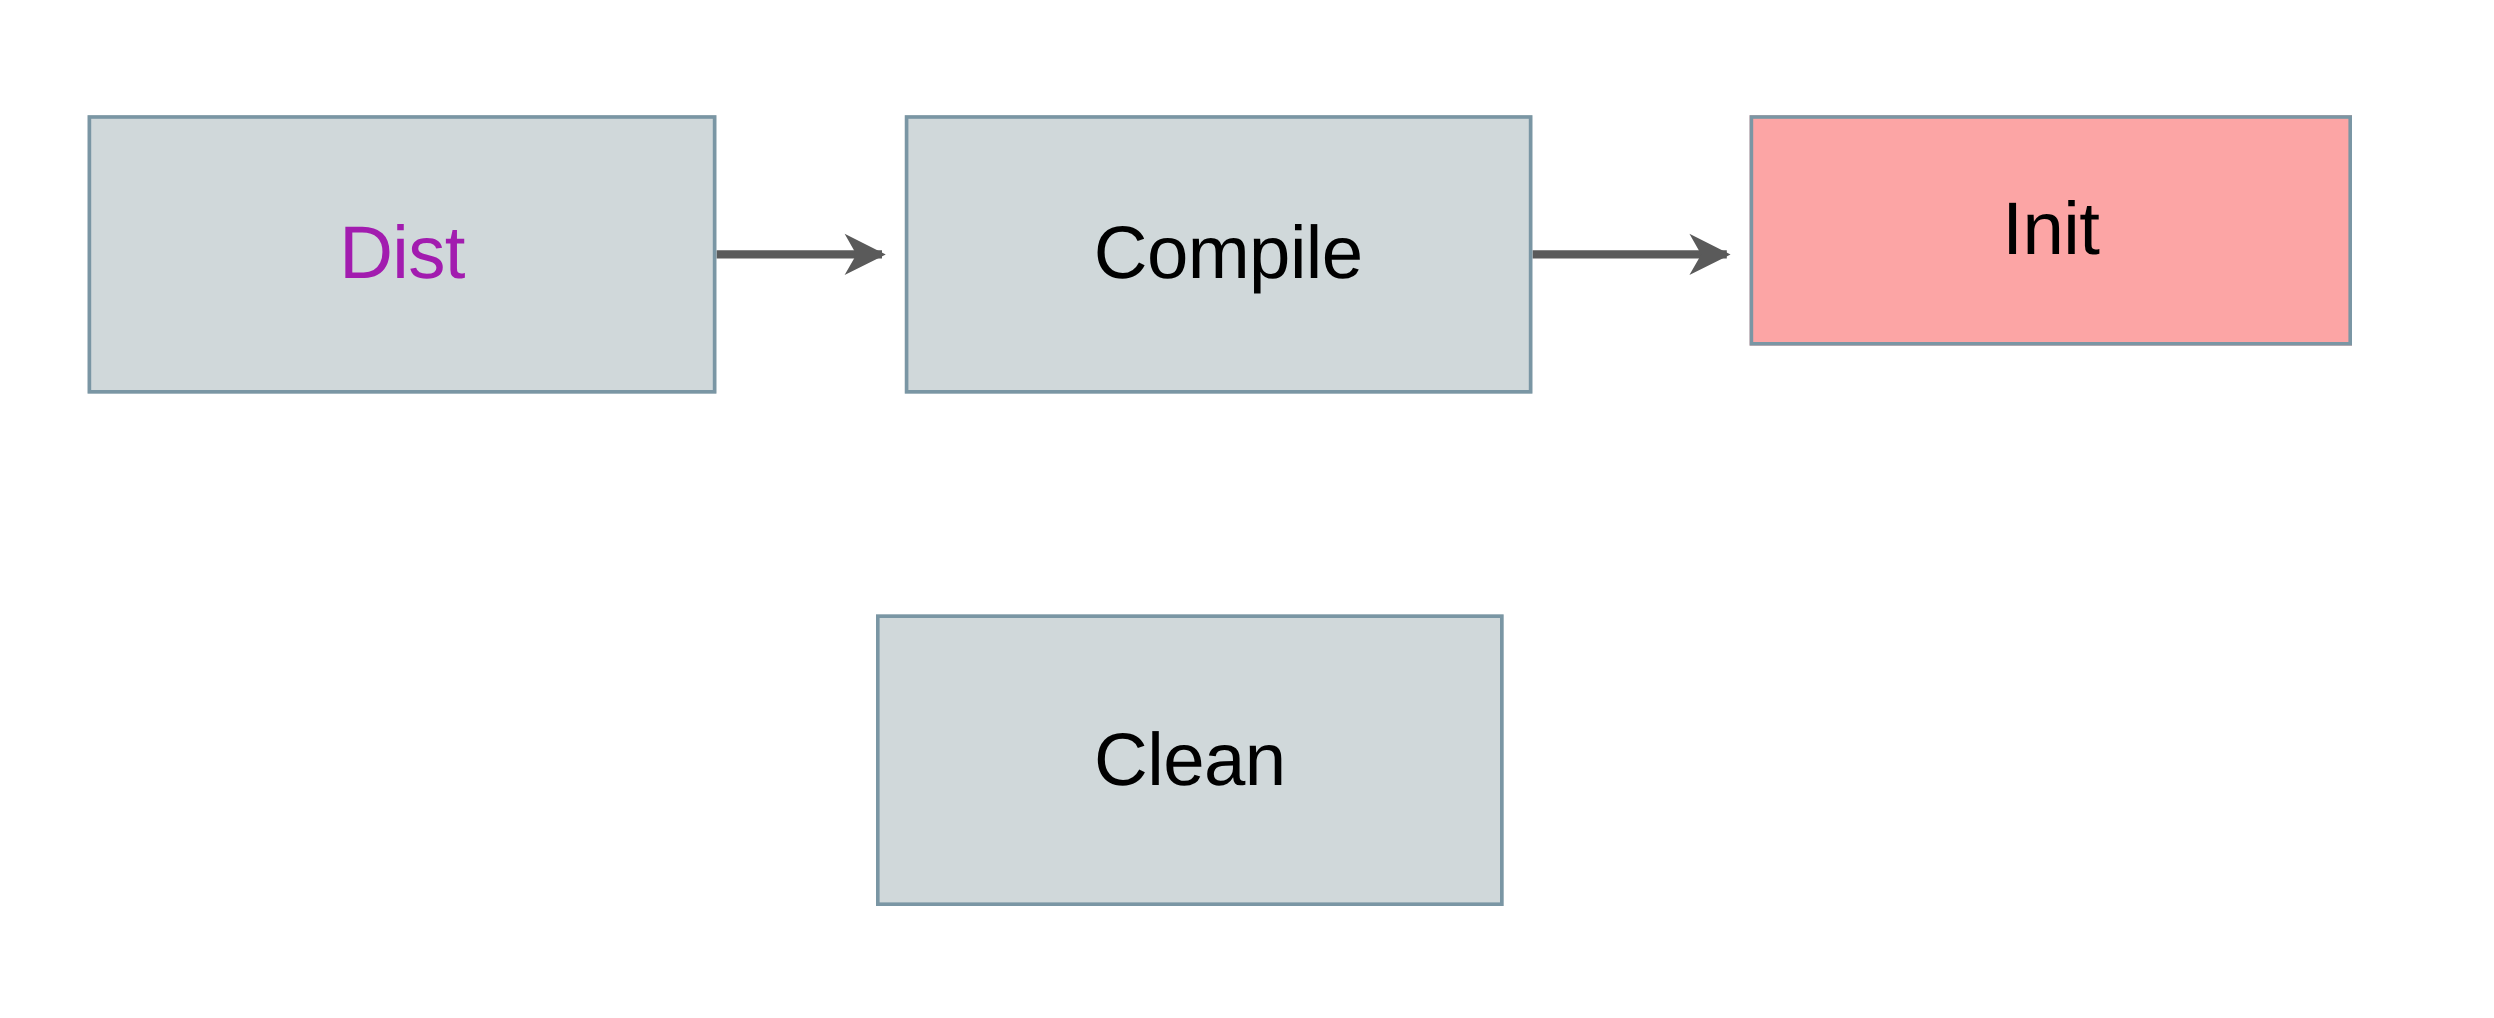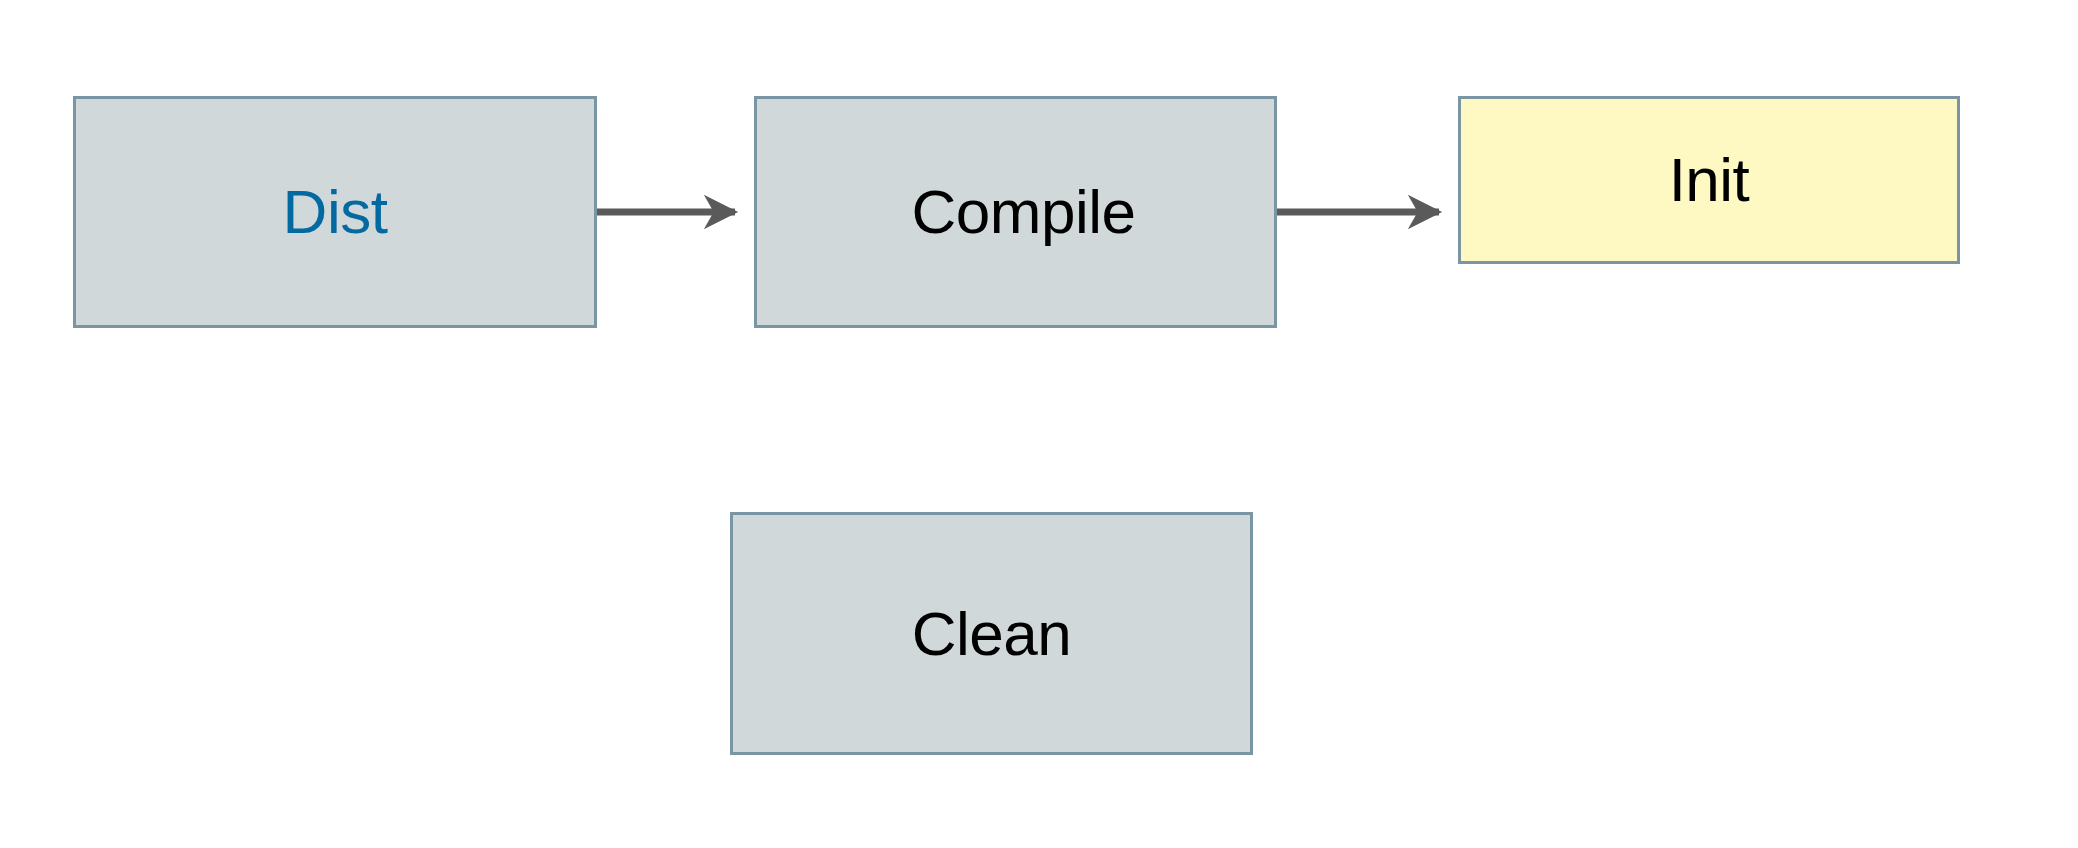--- a/index.html
+++ b/index.html
@@ -78,28 +78,28 @@
 
     <g>
       <line x1="1277" y1="212" x2="1439" y2="212" stroke="#5a5a5a" stroke-width="7" marker-end="url(#arrowhead)"></line>
     </g>
   </svg>
 
   <div class="edge-hit" id="edge-hit-dist-compile"></div>
   <div class="edge-hit" id="edge-hit-compile-init"></div>
 
   <div class="node" id="node-dist" style="left: 73px; top: 96px; width: 524px; height: 232px; background: rgb(208, 216, 218); border-color: rgb(122, 150, 164);">
-    <span class="node-label" style="color: #0369a1;">Dist</span>
+    <span class="node-label" style="color: #a21caf;">Dist</span>
   </div>
 
   <div class="node" id="node-compile" style="left: 754px; top: 96px; width: 523px; height: 232px; background: rgb(208, 216, 218); border-color: rgb(122, 150, 164);">
     <span class="node-label" style="color: rgb(0, 0, 0);">Compile</span>
   </div>
 
-  <div class="node" id="node-init" style="left: 1458px; top: 96px; width: 502px; height: 168px; background: #fef9c3; border-color: rgb(122, 150, 164);">
+  <div class="node" id="node-init" style="left: 1458px; top: 96px; width: 502px; height: 192px; background: #fca5a5; border-color: rgb(122, 150, 164);">
     <span class="node-label" style="color: rgb(0, 0, 0);">Init</span>
   </div>
 
   <div class="node" id="node-clean" style="left: 730px; top: 512px; width: 523px; height: 243px; background: rgb(208, 216, 218); border-color: rgb(122, 150, 164);">
     <span class="node-label" style="color: rgb(0, 0, 0);">Clean</span>
   </div>
 
 </div>
 
 </body></html>

